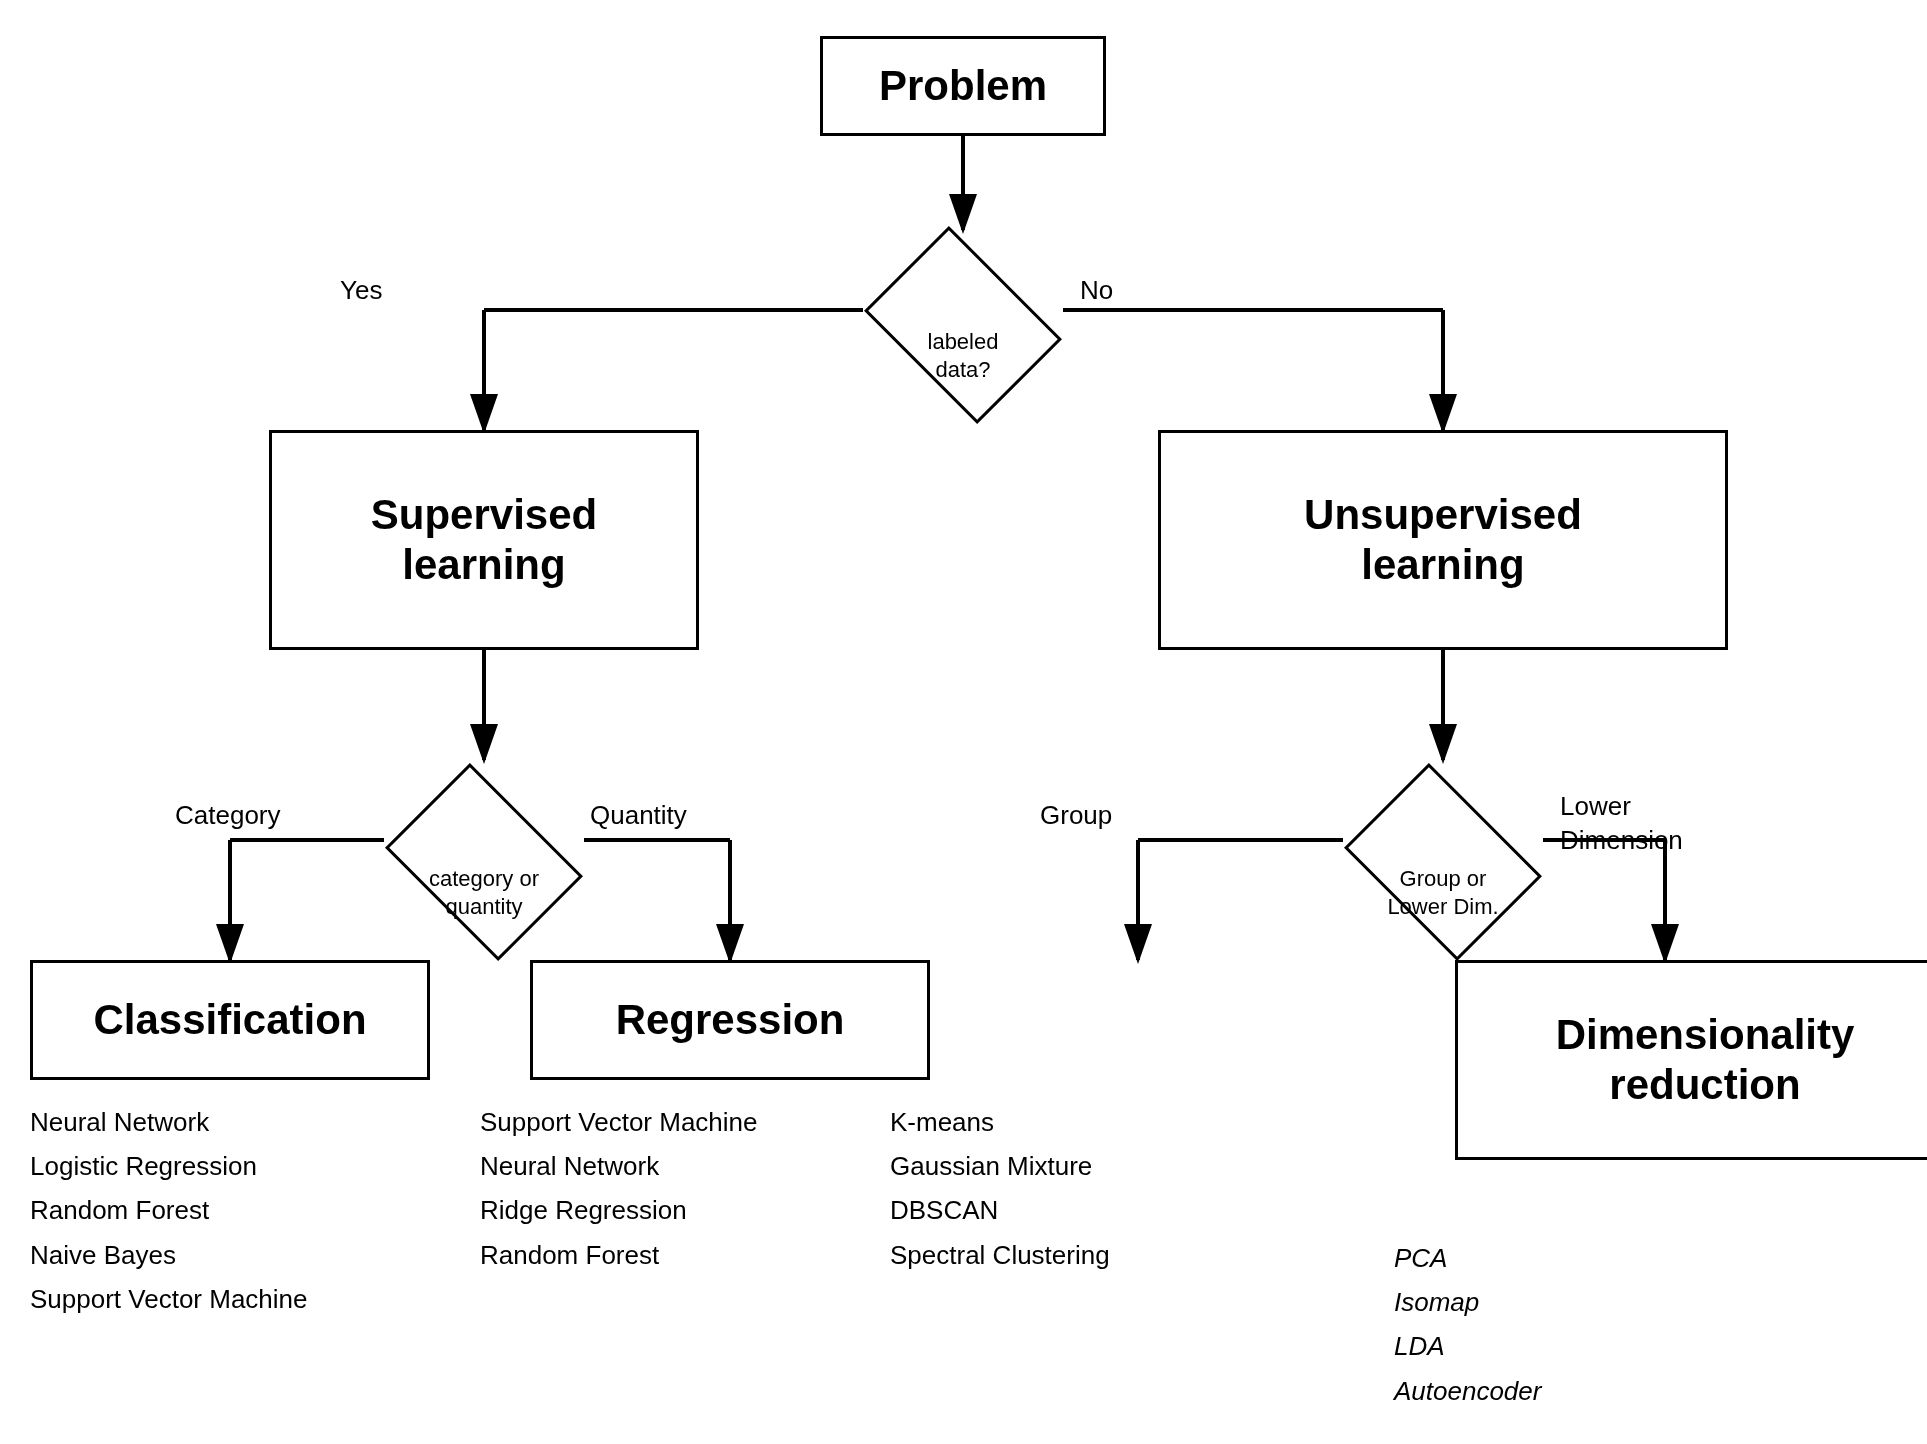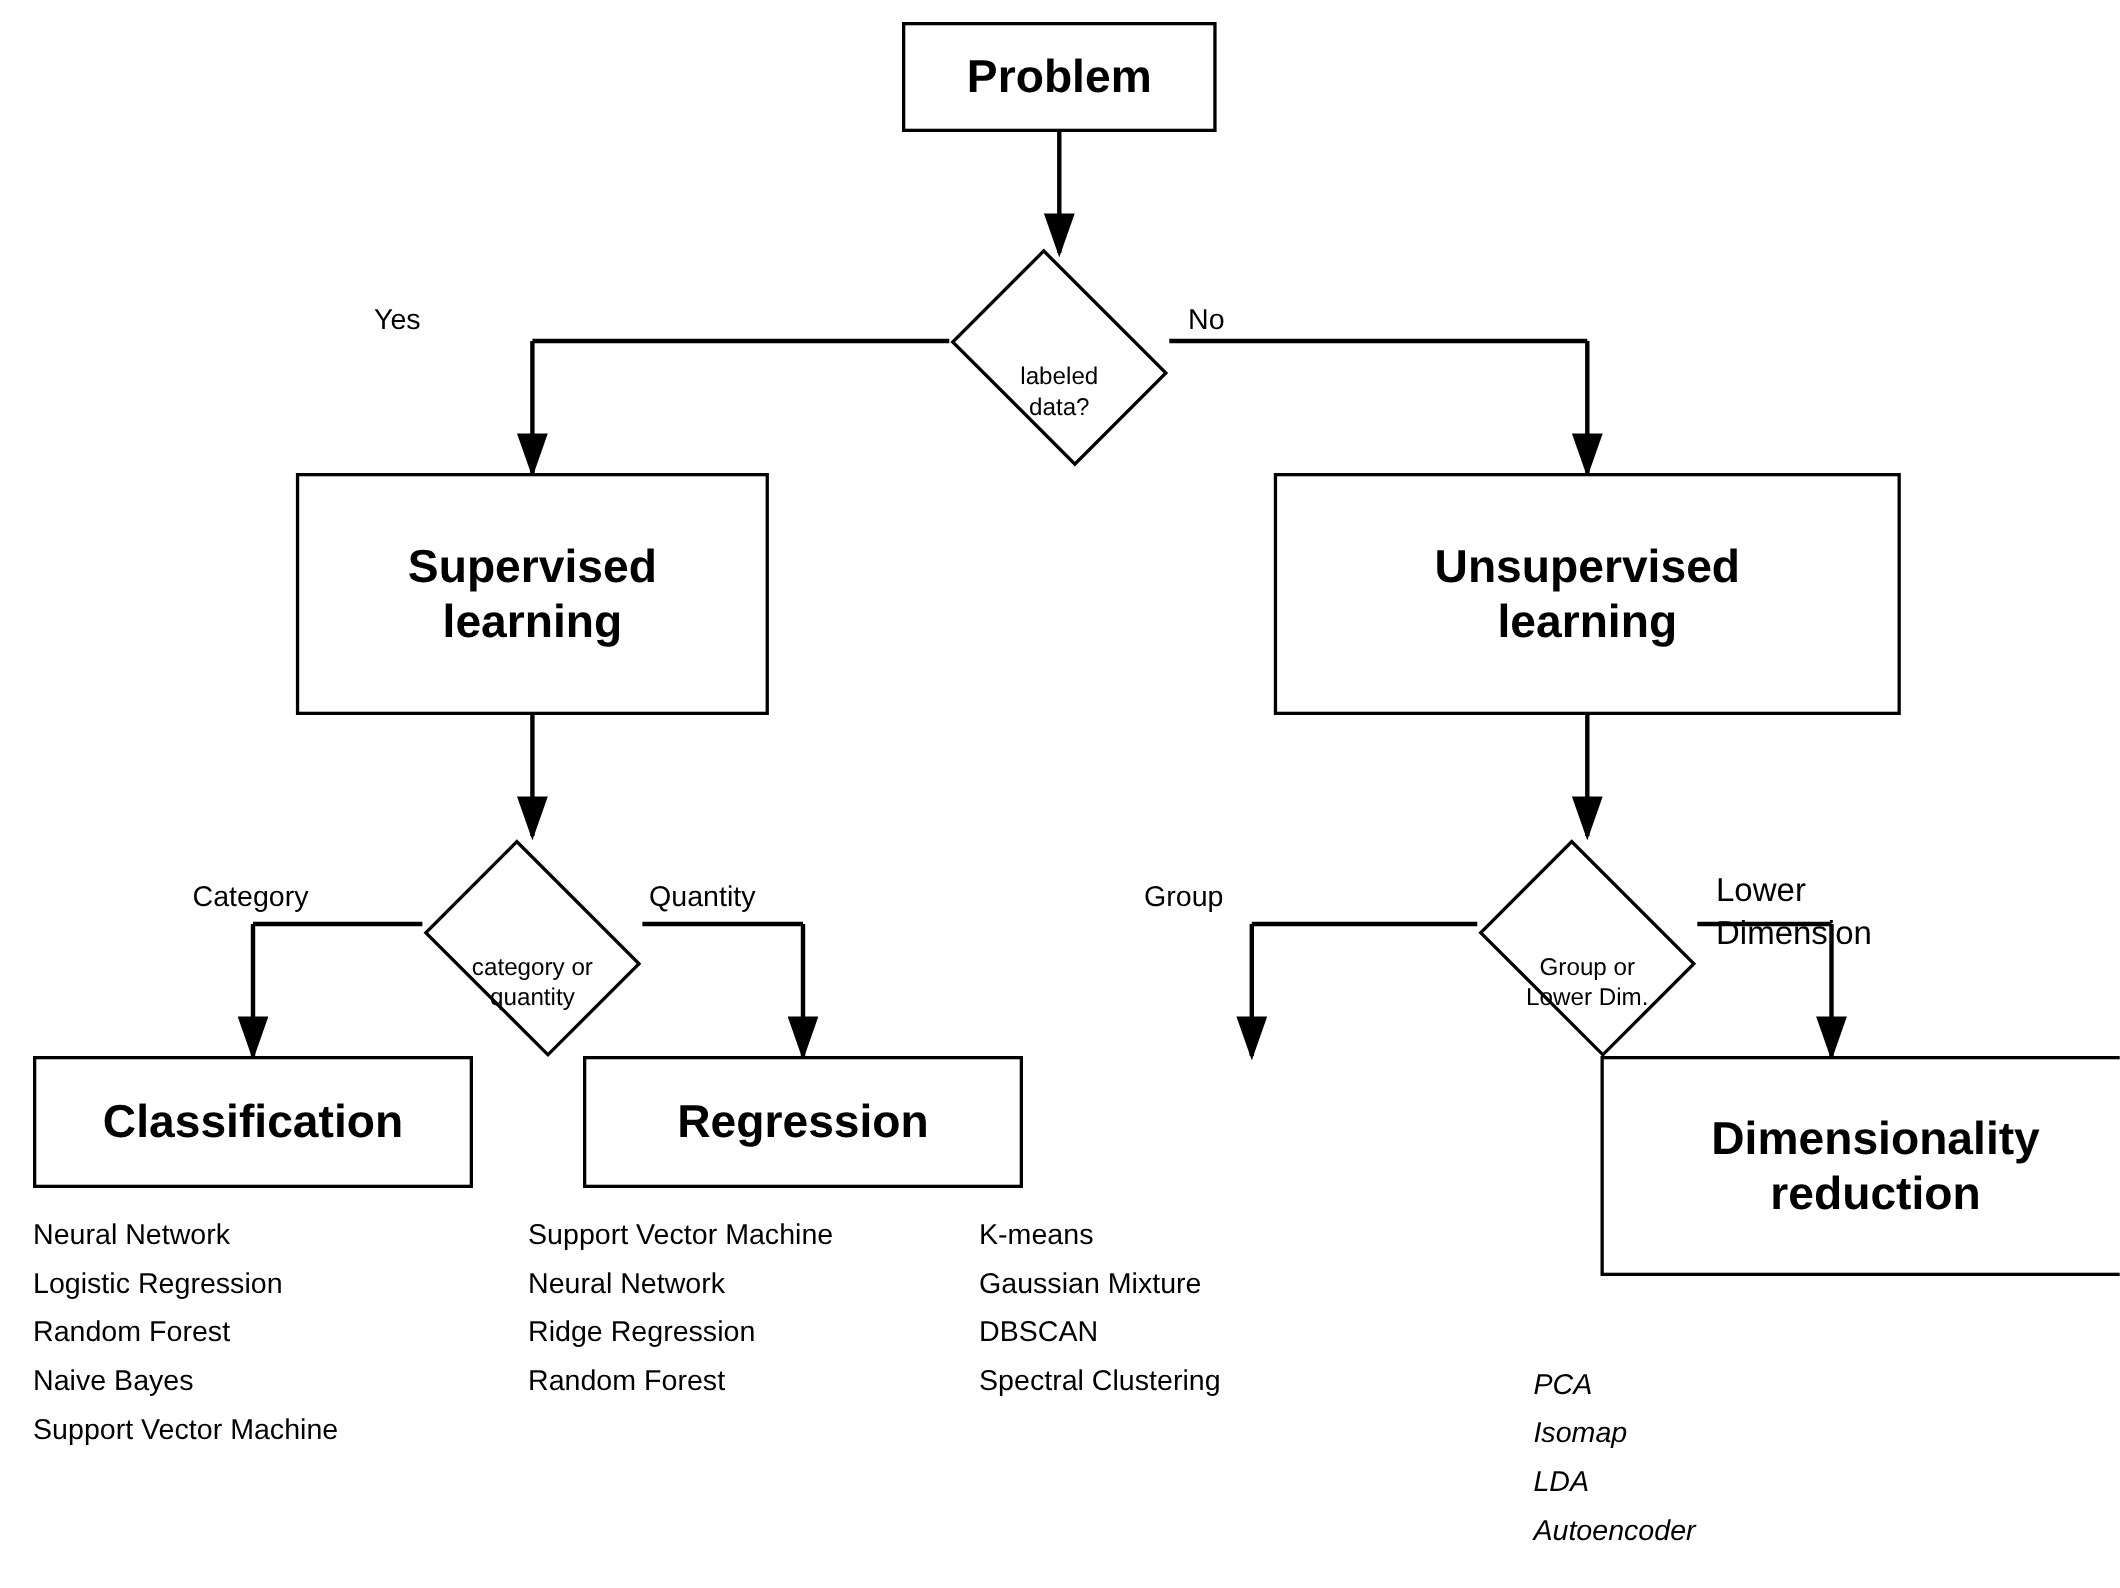--- a/index.html
+++ b/index.html
@@ -116,21 +116,21 @@
 
     <line x1="1443" y1="650" x2="1443" y2="760" stroke="#000" stroke-width="4" marker-end="url(#arrowhead)"></line>
 
     <line x1="1343" y1="840" x2="1138" y2="840" stroke="#000" stroke-width="4"></line>
     <line x1="1138" y1="840" x2="1138" y2="960" stroke="#000" stroke-width="4" marker-end="url(#arrowhead)"></line>
 
     <line x1="1543" y1="840" x2="1665" y2="840" stroke="#000" stroke-width="4"></line>
     <line x1="1665" y1="840" x2="1665" y2="960" stroke="#000" stroke-width="4" marker-end="url(#arrowhead)"></line>
   </svg>
 
-  <div class="box" style="left:820px; top:20px; width:286px; height:100px;">
+  <div class="box" style="left:820px; top:36px; width:286px; height:100px;">
     <span class="box-title-large">Problem</span>
   </div>
 
   <div class="diamond-container" style="left:863px; top:235px; width:200px; height:150px;">
     <div class="diamond"></div>
     <span class="diamond-text">labeled<br>data?</span>
   </div>
 
   <div class="label" style="left:340px; top:275px;">Yes</div>
 
@@ -153,21 +153,21 @@
 
   <div class="label" style="left:590px; top:800px;">Quantity</div>
 
   <div class="diamond-container" style="left:1343px; top:762px; width:200px; height:160px;">
     <div class="diamond"></div>
     <span class="diamond-text">Group or<br>Lower Dim.</span>
   </div>
 
   <div class="label" style="left:1040px; top:800px;">Group</div>
 
-  <div class="label" style="left:1560px; top:790px; font-size:30px; line-height:1.3;">Lower<br>Dimension</div>
+  <div class="label" style="left:1560px; top:790px; font-size:26px; line-height:1.3;">Lower<br>Dimension</div>
 
   <div class="box" style="left:30px; top:960px; width:400px; height:120px;">
     <span class="box-title-large">Classification</span>
   </div>
 
   <div class="box" style="left:530px; top:960px; width:400px; height:120px;">
     <span class="box-title-large">Regression</span>
   </div>
 
 

